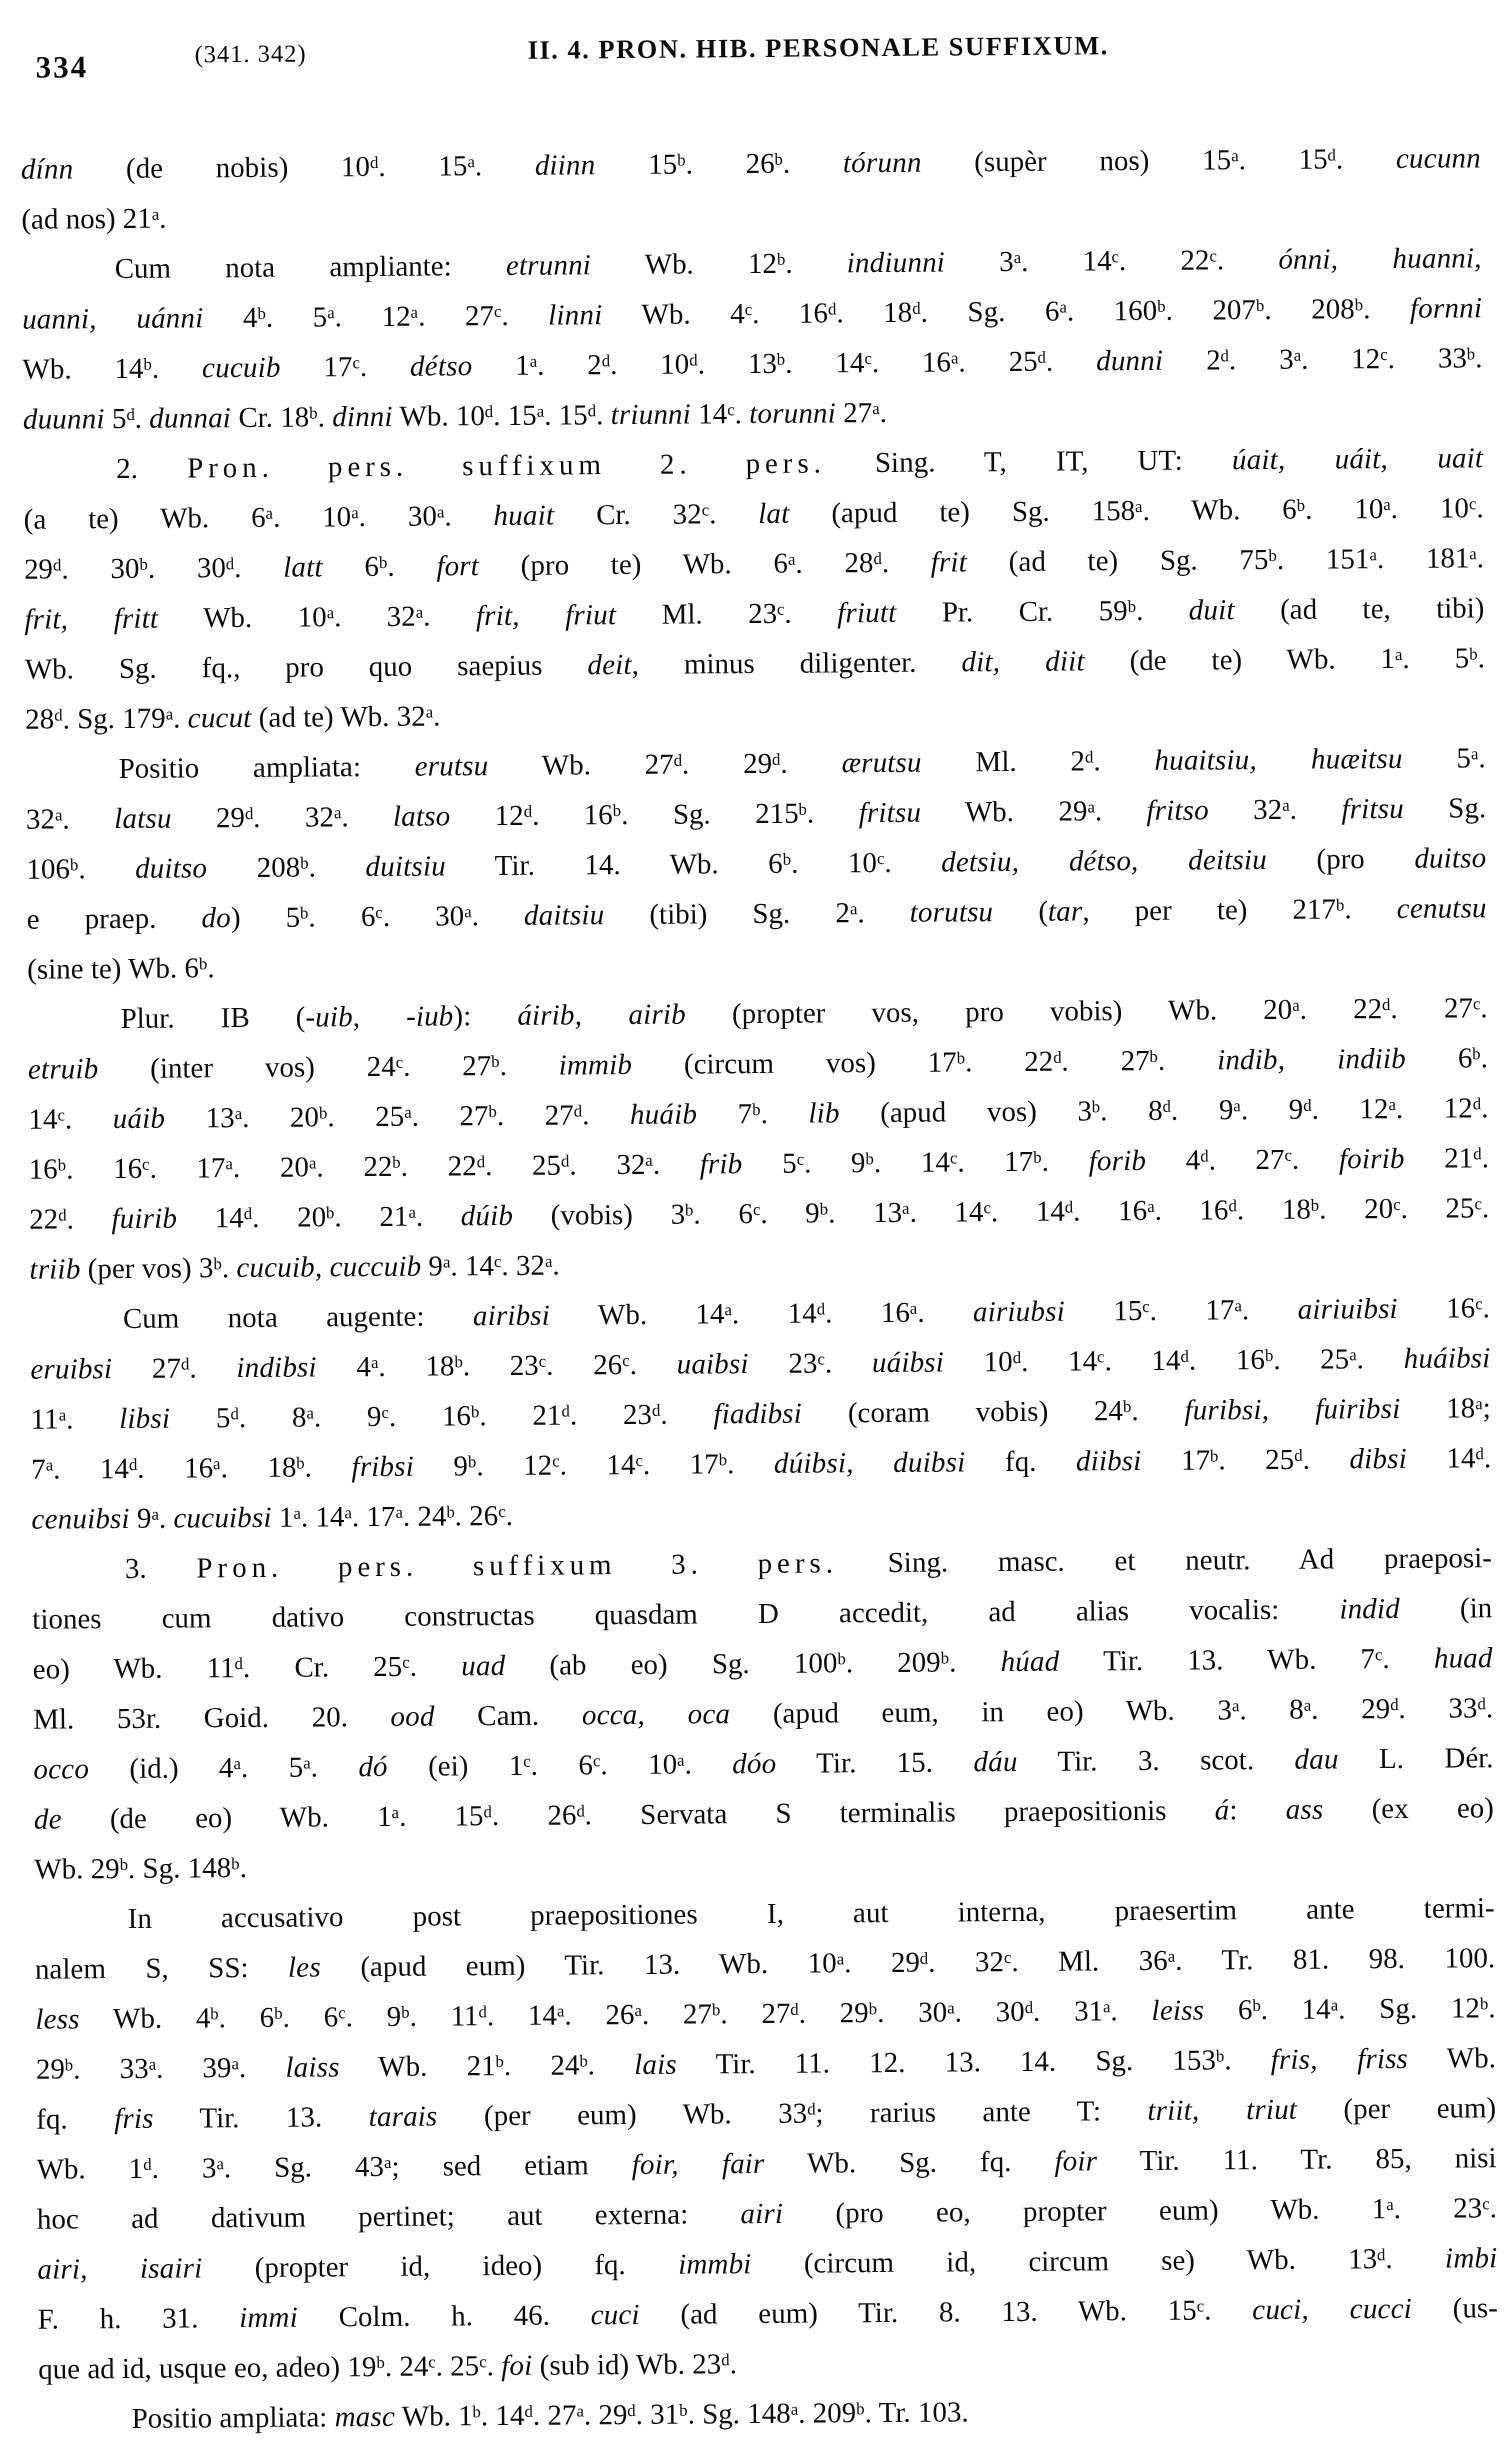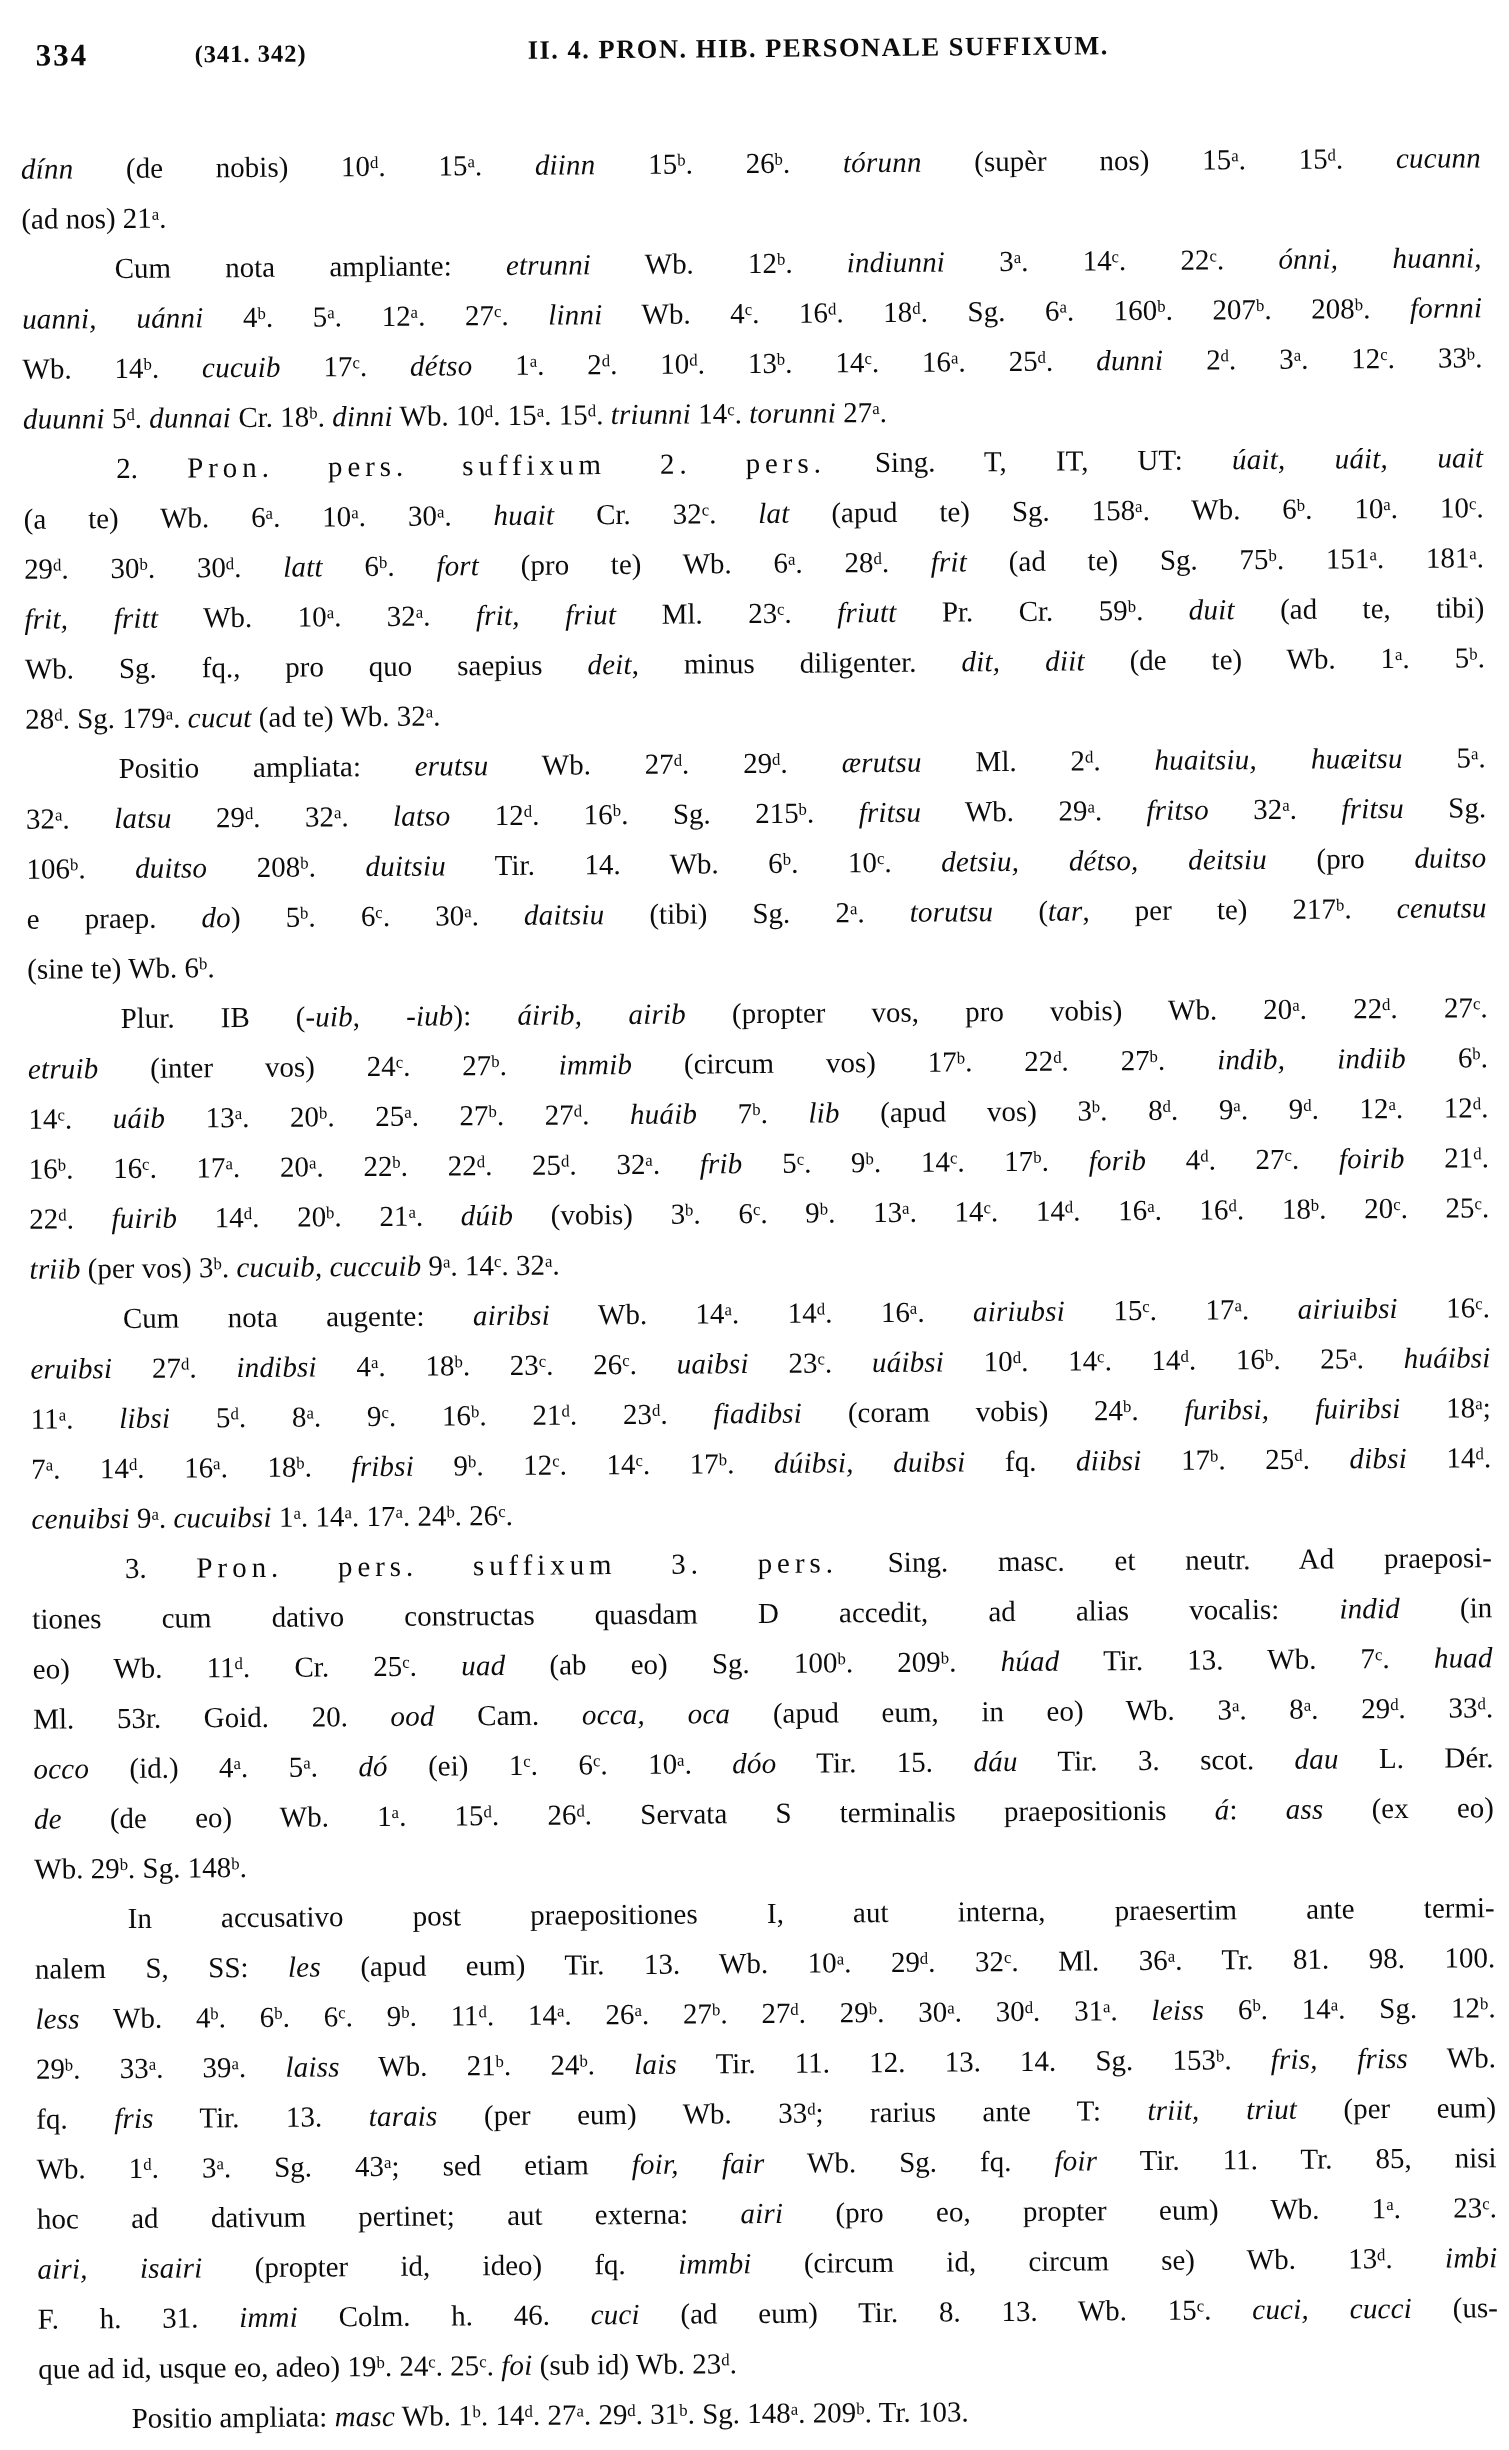--- a/index.html
+++ b/index.html
@@ -14,26 +14,26 @@
     font-family: "Liberation Serif", "DejaVu Serif", serif;
     overflow: hidden;
   }
   .sheet {
     position: absolute; inset: 0;
     transform: rotate(-0.45deg);
     transform-origin: 50% 40%;
   }
   .page-header { position: absolute; top: 32px; left: 0; width: 100%; height: 44px; }
   .pnum {
-    position: absolute; left: 43px; top: 0;
+    position: absolute; left: 43px; top: 12px;
     font-size: 31px; font-weight: bold; letter-spacing: 2px; font-family: Liberation Serif, serif;
   }
   .pnote {
     position: absolute; left: 202px; top: 3.9px;
-    font-size: 24.5px; font-weight: bold; letter-spacing: 1px;
+    font-size: 24.5px; font-weight: normal; letter-spacing: 1px;
   }
   .ptitle {
     position: absolute; left: 535px; top: 1px;
     font-size: 26.5px; font-weight: bold; letter-spacing: 1.5px;
     white-space: nowrap;
   }
   .body-block { position: absolute; top: 138px; left: 27.4px; right: 21.6px; }
   .paragraph { margin: 0; }
   .line {
     height: 50px; line-height: 50px;

